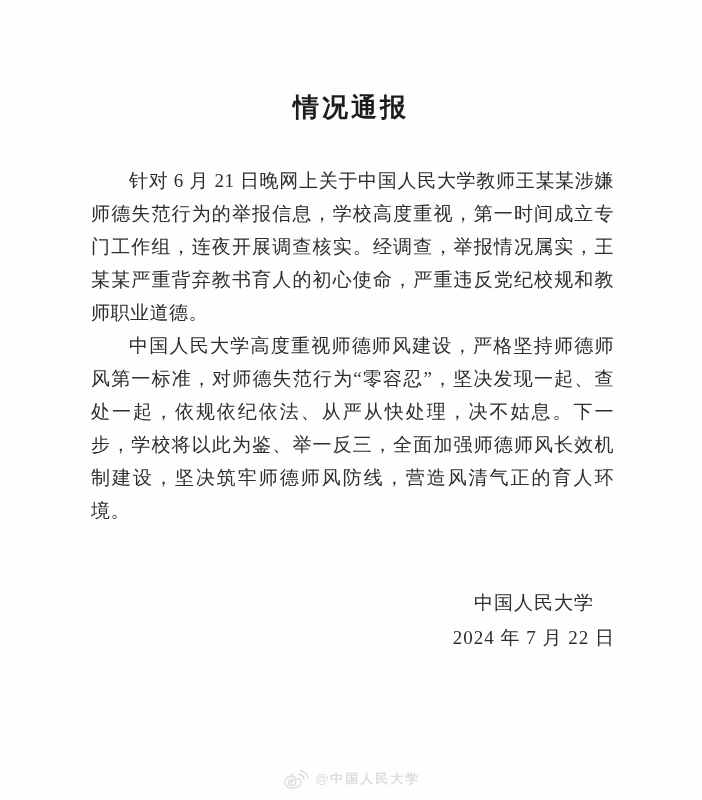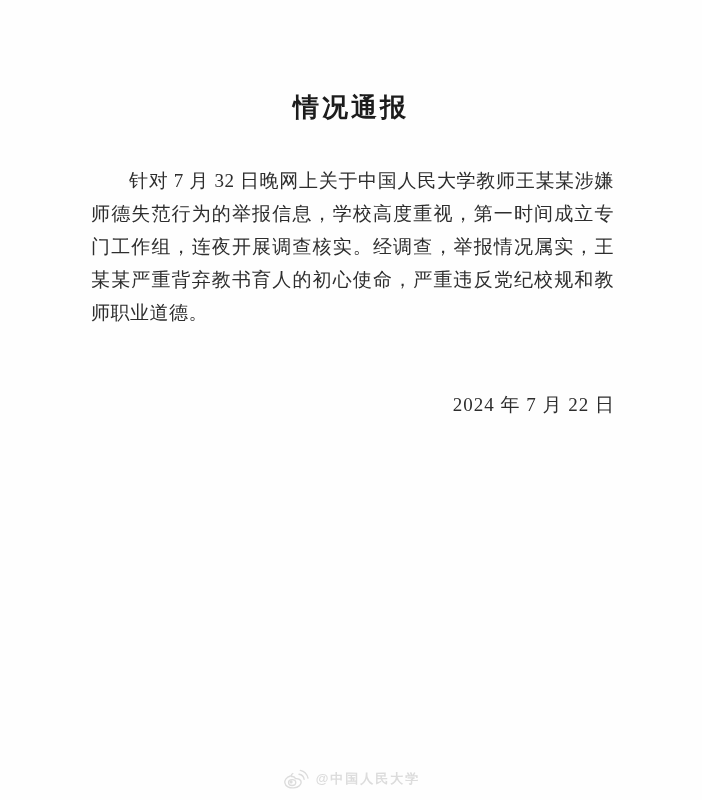--- a/index.html
+++ b/index.html
@@ -78,24 +78,26 @@
   }
 </style>
 </head>
 <body>
 
 <div class="page">
 
   <h1 class="doc-title">情况通报</h1>
 
   <div class="doc-content">
-    <p>针对 7 月 32 日晚网上关于中国人民大学教师王某某涉嫌师德失范行为的举报信息，学校高度重视，第一时间成立专门工作组，连夜开展调查核实。经调查，举报情况属实，王某某严重背弃教书育人的初心使命，严重违反党纪校规和教师职业道德。</p>
+    <p>针对 6 月 21 日晚网上关于中国人民大学教师王某某涉嫌师德失范行为的举报信息，学校高度重视，第一时间成立专门工作组，连夜开展调查核实。经调查，举报情况属实，王某某严重背弃教书育人的初心使命，严重违反党纪校规和教师职业道德。</p>
+    <p>中国人民大学高度重视师德师风建设，严格坚持师德师风第一标准，对师德失范行为“零容忍”，坚决发现一起、查处一起，依规依纪依法、从严从快处理，决不姑息。下一步，学校将以此为鉴、举一反三，全面加强师德师风长效机制建设，坚决筑牢师德师风防线，营造风清气正的育人环境。</p>
   </div>
 
   <div class="sig-block">
+    <div>中国人民大学</div>
     <div>2024 年 7 月 22 日</div>
   </div>
 
   <div class="watermark">
     <span class="wb-icon">
       <svg viewBox="0 0 32 28" xmlns="http://www.w3.org/2000/svg">
 
         <path d="M9.5 10.5 C5 12 2.5 15.5 3 18.5 C3.6 22.5 8.5 24.8 13.5 24.3 C18.5 23.8 22.3 21 22 17.5 C21.8 14.8 18.8 13.2 15.5 13.6 C14.8 11.9 13 10.9 11 11.2 C10.2 9.8 10.8 8.4 12.3 7.6"></path>
 
         <ellipse cx="11.5" cy="18.2" rx="4.2" ry="3.4"></ellipse>

